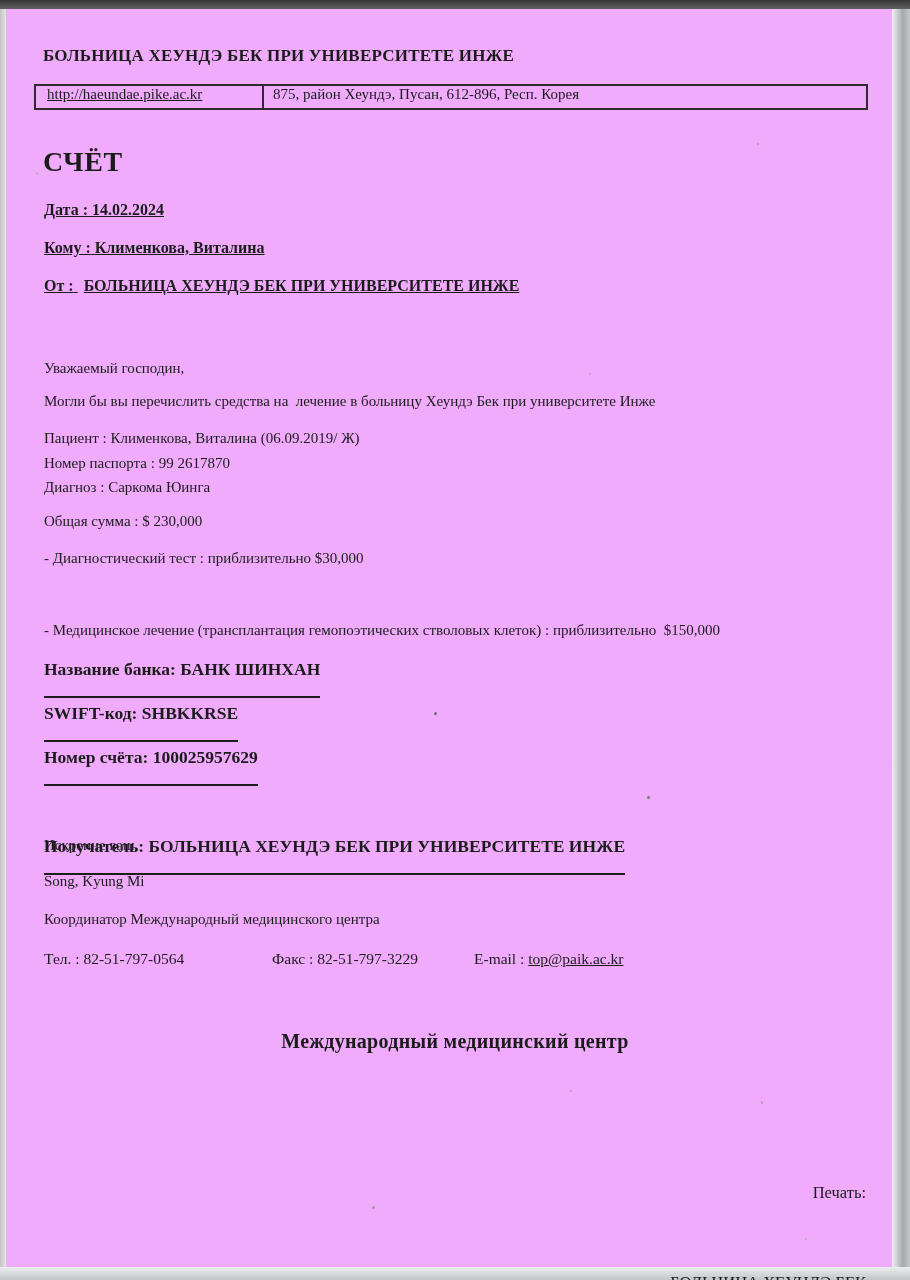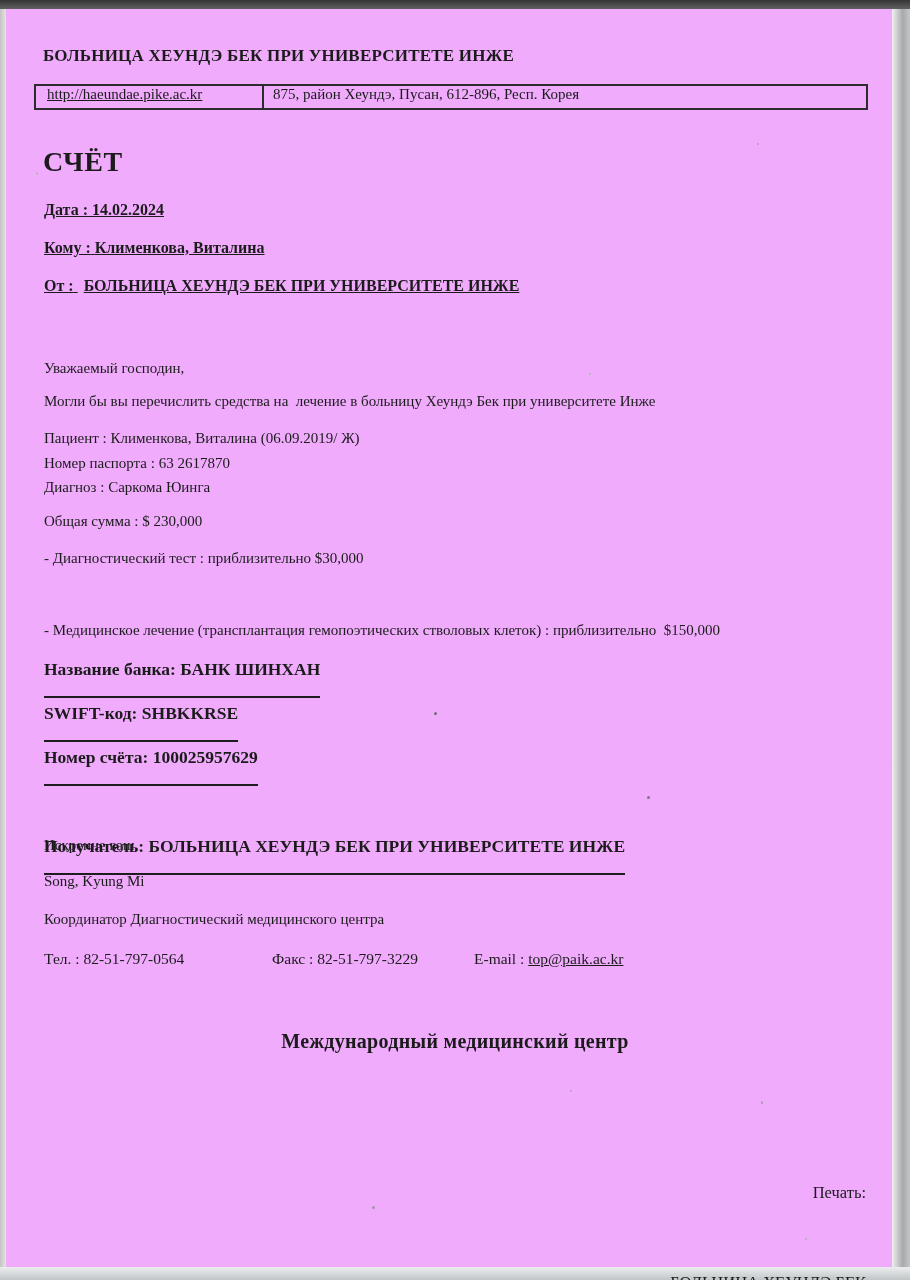--- a/index.html
+++ b/index.html
@@ -105,36 +105,36 @@
   <div class="line meta m-date"><span>Дата :</span> <span>14.02.2024</span></div>
 
   <div class="line meta m-to"><span>Кому :</span> <span>Клименкова, Виталина</span></div>
 
   <div class="line meta m-from"><span>От :</span> <span class="val">БОЛЬНИЦА ХЕУНДЭ БЕК ПРИ УНИВЕРСИТЕТЕ ИНЖЕ</span></div>
 
   <div class="line body-text greeting">Уважаемый господин,</div>
   <div class="line body-text request">Могли бы вы перечислить средства на  лечение в больницу Хеундэ Бек при университете Инже</div>
 
   <div class="line body-text patient"><span>Пациент :</span> <span>Клименкова, Виталина (06.09.2019/ Ж)</span></div>
-  <div class="line body-text passport"><span>Номер паспорта :</span> <span>63 2617870</span></div>
+  <div class="line body-text passport"><span>Номер паспорта :</span> <span>99 2617870</span></div>
   <div class="line body-text diagnosis"><span>Диагноз :</span> <span>Саркома Юинга</span></div>
 
   <div class="line body-text total">Общая сумма : $ 230,000</div>
 
   <div class="line body-text item-0">- Диагностический тест : приблизительно $30,000</div>
   <div class="line body-text item-2">- Медицинское лечение (трансплантация гемопоэтических стволовых клеток) : приблизительно  $150,000</div>
 
   <div class="line bank-line b-0"><span class="u"><span>Название банка:</span> <span>БАНК ШИНХАН</span></span></div>
   <div class="line bank-line b-1"><span class="u"><span>SWIFT-код:</span> <span>SHBKKRSE</span></span></div>
   <div class="line bank-line b-2"><span class="u"><span>Номер счёта:</span> <span>100025957629</span></span></div>
   <div class="line bank-line b-3"><span class="u"><span>Получатель:</span> <span>БОЛЬНИЦА ХЕУНДЭ БЕК ПРИ УНИВЕРСИТЕТЕ ИНЖЕ</span></span></div>
 
   <div class="line body-text closing">Искренне ваш,</div>
   <div class="line body-text sig-name">Song, Kyung Mi</div>
-  <div class="line body-text sig-role">Координатор Диагностический медицинского центра</div>
+  <div class="line body-text sig-role">Координатор Международный медицинского центра</div>
 
   <div class="line contact c-tel"><span>Тел. :</span> <span>82-51-797-0564</span></div>
   <div class="line contact c-fax"><span>Факс :</span> <span>82-51-797-3229</span></div>
   <div class="line contact c-mail"><span>E-mail :</span> <span class="val">top@paik.ac.kr</span></div>
 
   <div class="line center-name">Международный медицинский центр</div>
 
   <div class="stamp">
     <div>Печать:</div>
     <div>БОЛЬНИЦА ХЕУНДЭ БЕК</div>

